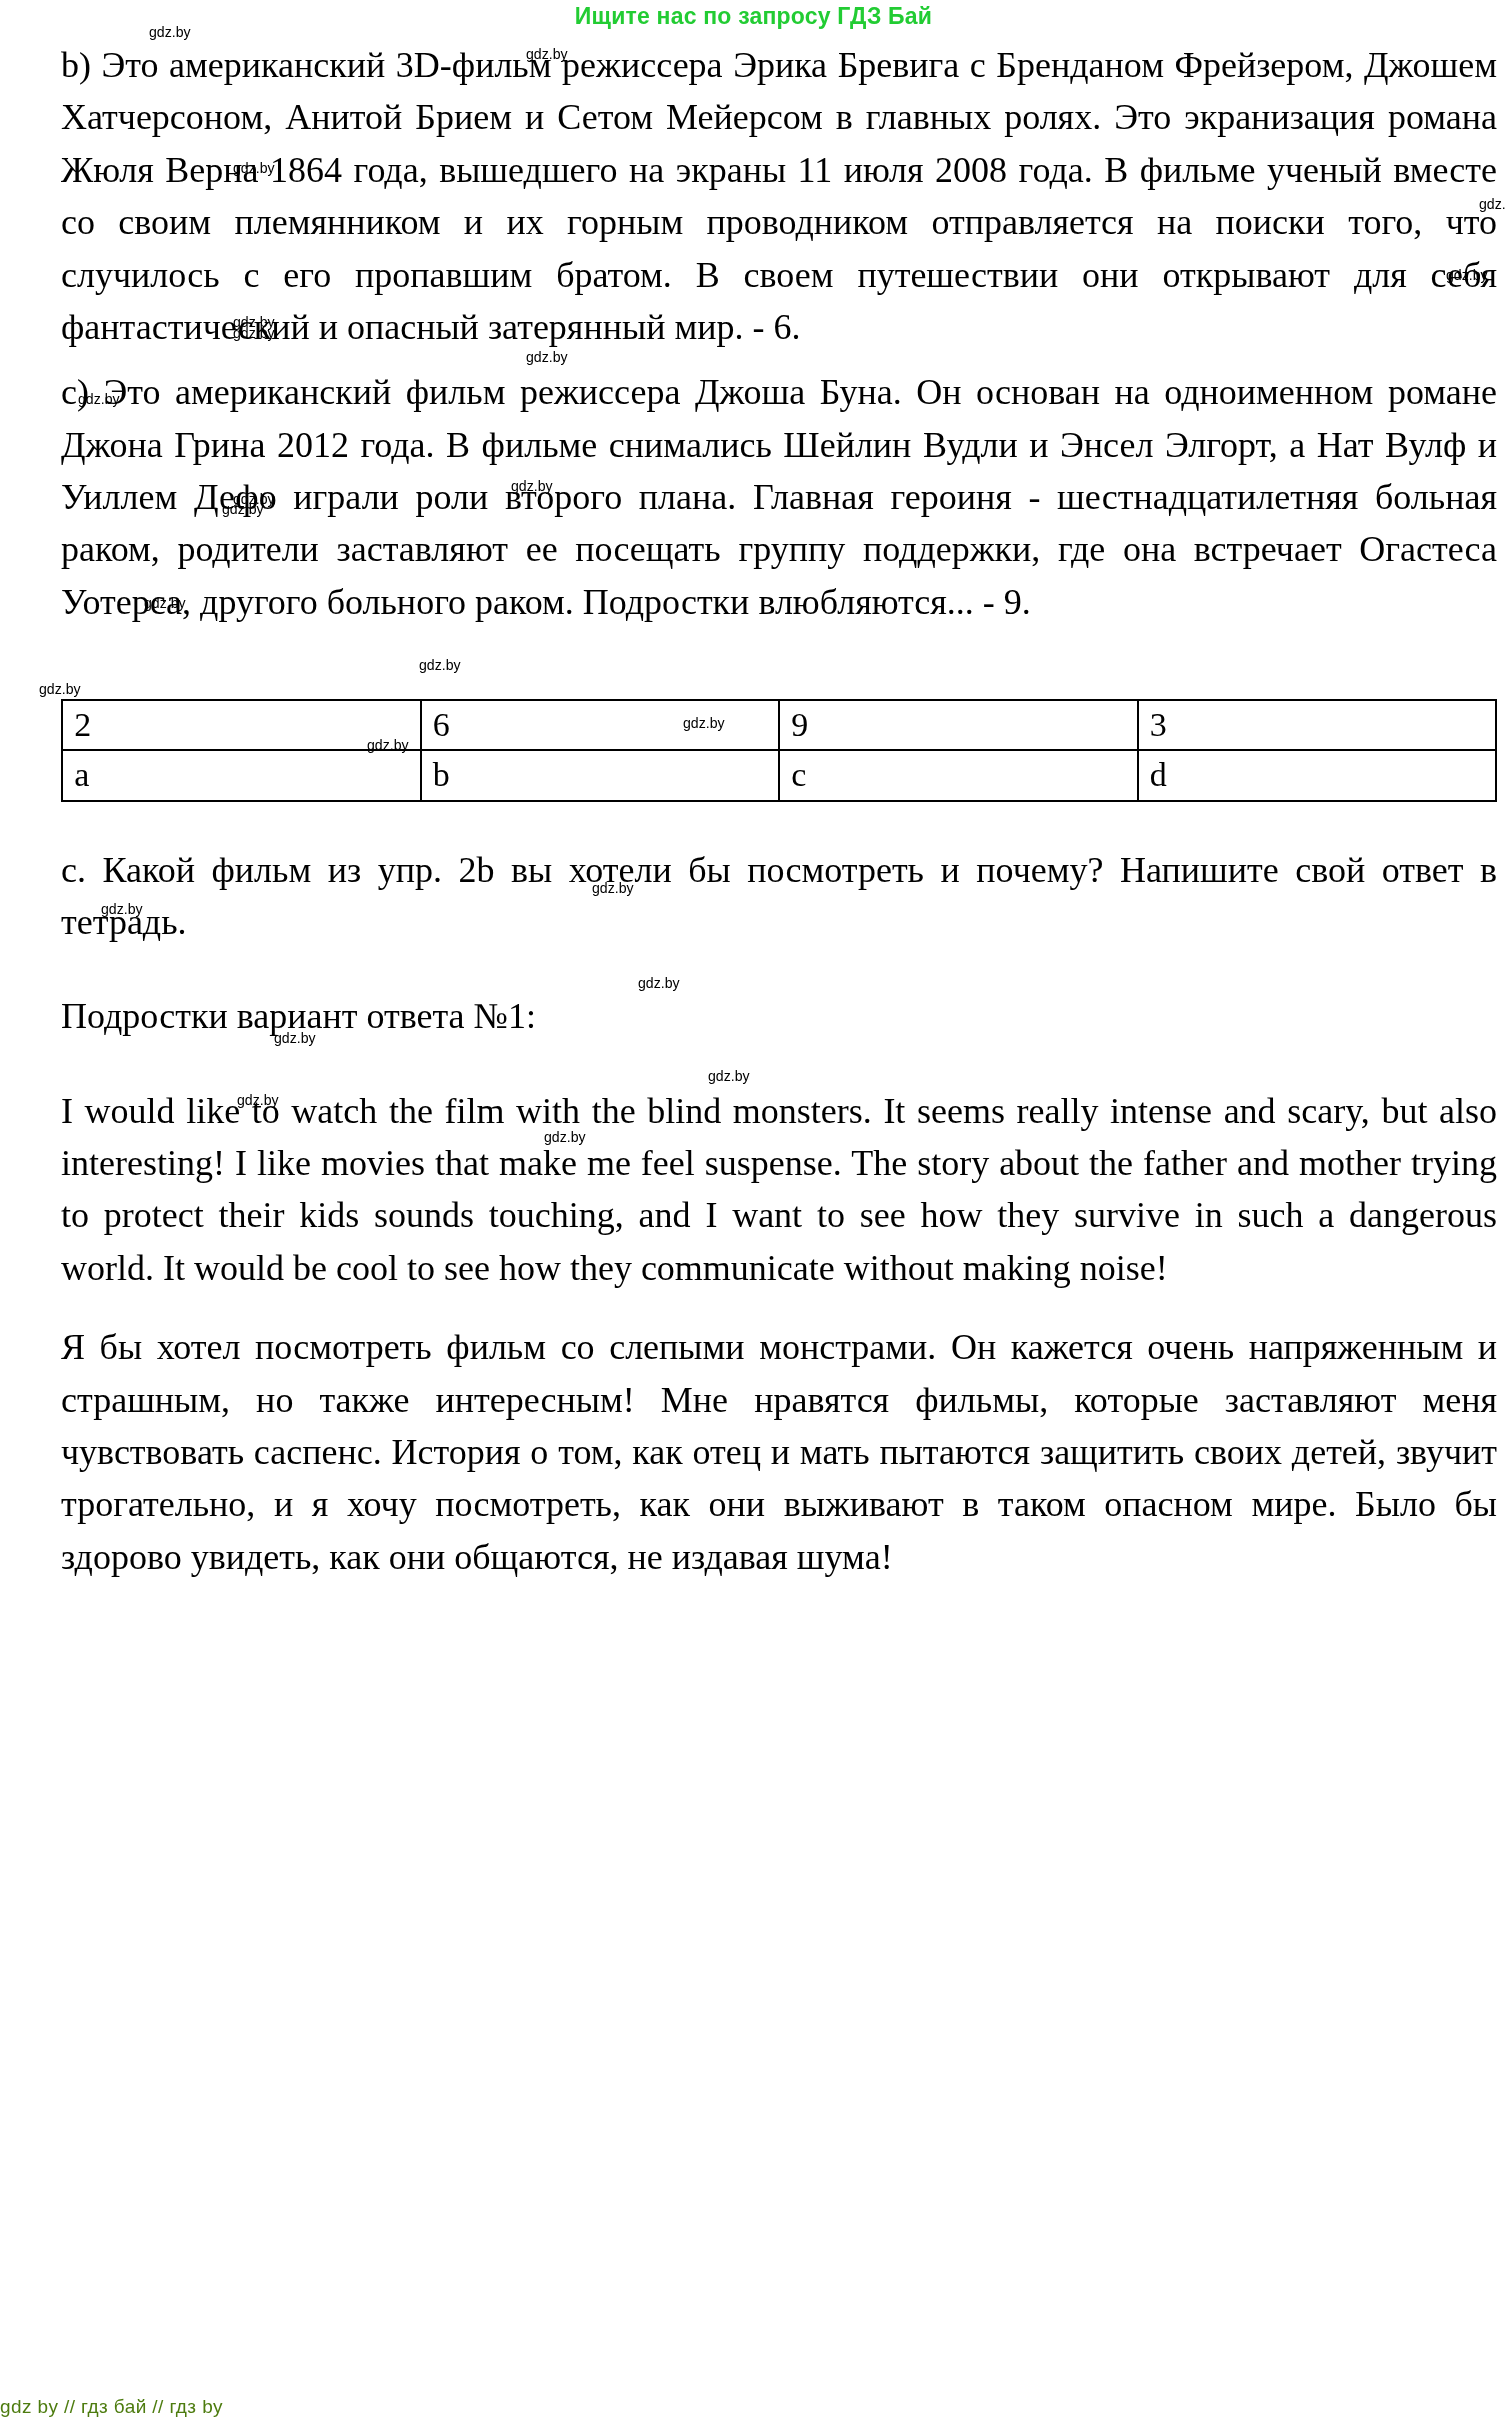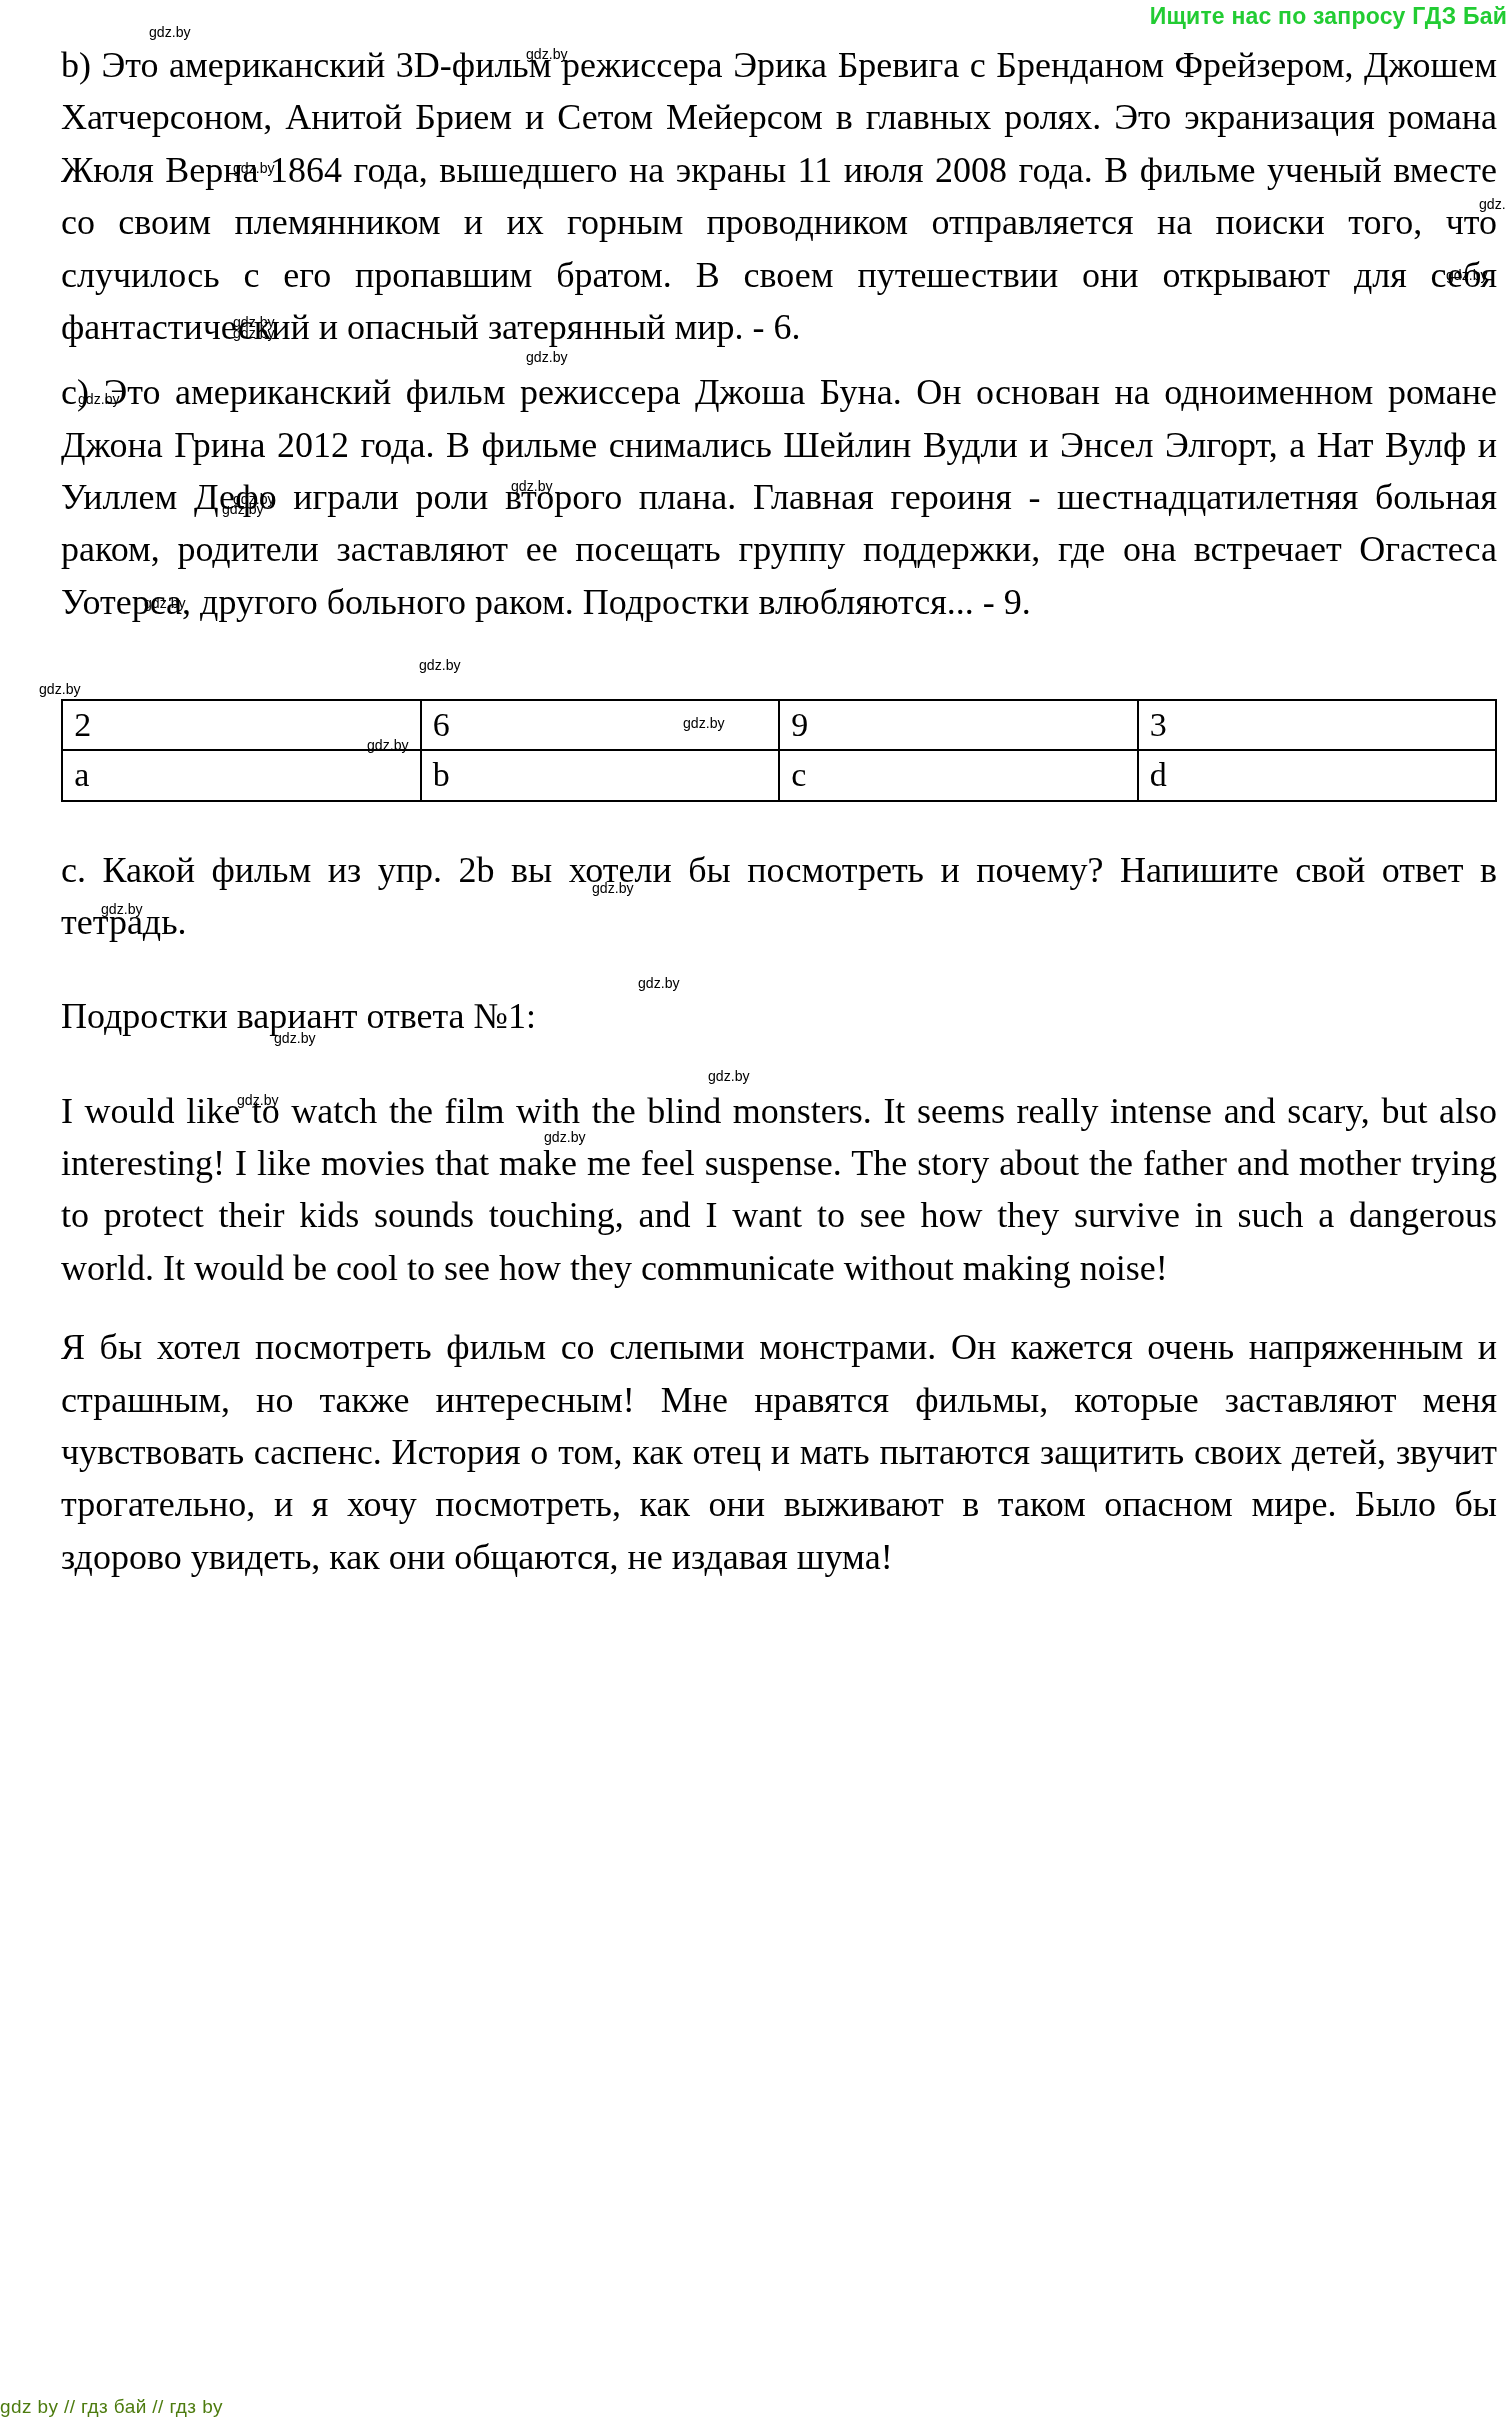--- a/index.html
+++ b/index.html
@@ -15,21 +15,21 @@
     font-family: "Liberation Serif", "DejaVu Serif", serif;
     color: #000000;
   }
 
   
   .promo-bar {
     position: absolute;
     top: 0;
     left: 0;
     width: 100%;
-    text-align: right;
+    text-align: center;
     font-family: "Liberation Sans", "DejaVu Sans", sans-serif;
     font-weight: bold;
     font-size: 23px;
     color: #22cc33;
     letter-spacing: 0.2px;
     padding-top: 3.2px;
     box-sizing: border-box;
   }
 
   

